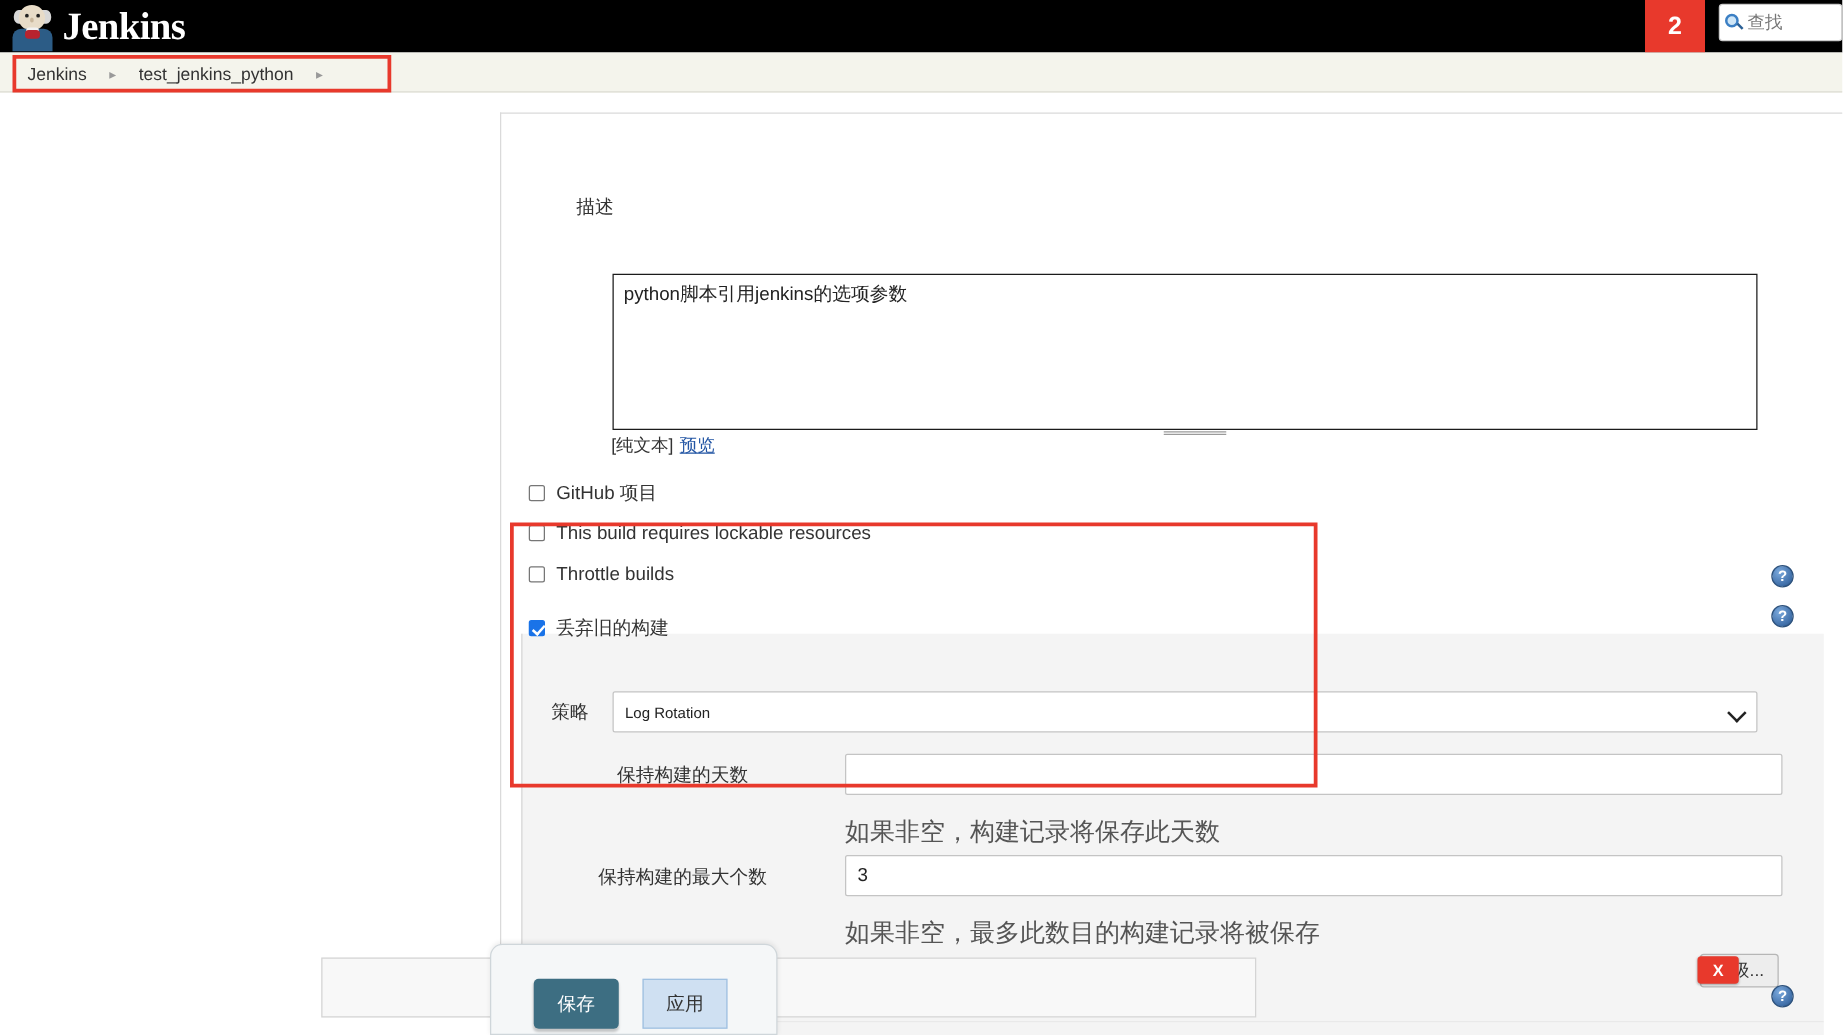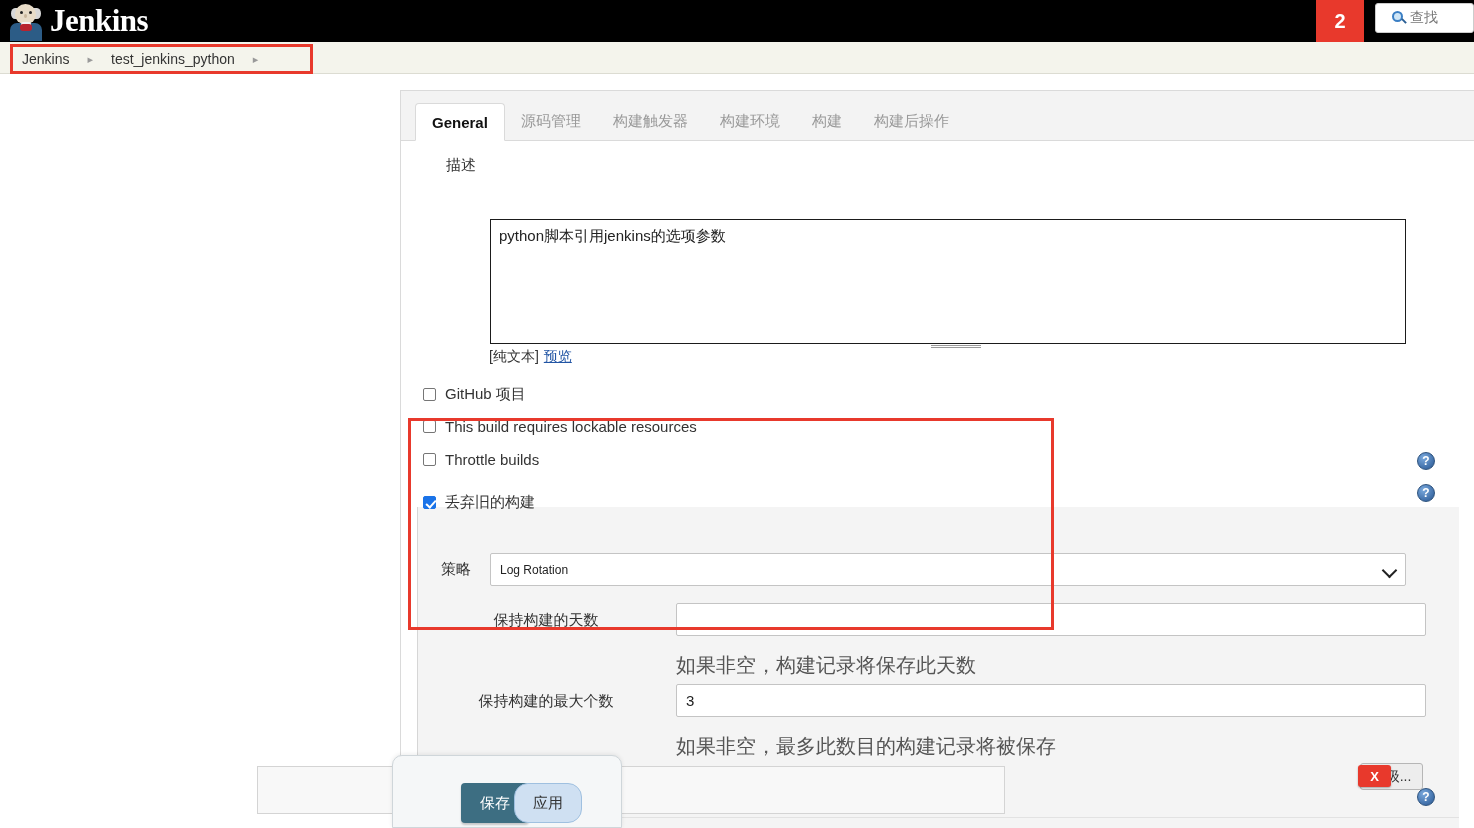--- a/index.html
+++ b/index.html
@@ -36,21 +36,21 @@
     font-size:31px; font-weight:bold; margin-left:6px; letter-spacing:-0.5px;
   }
   #badge {
     position:absolute; left:1316px; top:0; width:48px; height:42px;
     background:#e8392c; color:#fff; font-size:20px; font-weight:bold;
     display:flex; align-items:center; justify-content:center;
   }
   #search-box {
     position:absolute; left:1375px; top:3px; width:99px; height:30px;
     background:#fff; border:1px solid #ccc; border-radius:3px;
-    display:flex; align-items:center; padding-left:16px; gap:3px;
+    display:flex; align-items:center; padding-left:4px; gap:3px;
   }
   .mag { width:15px; height:15px; position:relative; flex:none; }
   .mag .lens { position:absolute; left:0; top:0; width:11px; height:11px; border:2px solid #3b7fc4; border-radius:50%; background:#cfe6f7; }
   .mag .stick { position:absolute; left:9px; top:9px; width:6px; height:2px; background:#2a5f94; transform:rotate(45deg); }
   #search-ph { color:#777; font-size:14px; }
 
   
   #crumbbar {
     position:absolute; left:0; top:42px; width:1474px; height:32px;
     background:#f4f4ec; border-bottom:1px solid #dcdcd2;
@@ -83,21 +83,21 @@
   }
   .tab.active {
     background:#fff; color:#111; font-weight:bold;
     border:1px solid #dadada; border-bottom:1px solid #fff;
     border-radius:4px 4px 0 0; margin-bottom:-1px;
   }
 
   
   #form { position:absolute; left:0; top:50px; width:1074px; height:688px; }
   #desc-label {
-    position:absolute; left:45px; top:15px; width:45px; 
+    position:absolute; left:45px; top:15px; width:45px; text-align:right;
     font-size:15px; color:#333;
   }
   #desc-ta {
     position:absolute; left:89px; top:78px; width:916px; height:125px;
     border:1px solid #1b1b1b; background:#fff; padding:6px 8px;
     font-family:"Liberation Sans","DejaVu Sans",sans-serif; font-size:15px;
     color:#222; resize:none; outline:none; line-height:1.35;
   }
   #desc-grip {
     position:absolute; left:530px; top:203px; width:50px; height:5px;
@@ -189,25 +189,25 @@
   
   #savebar {
     position:absolute; left:392px; top:755px; width:230px; height:73px;
     background:#f5f7f8; border:1px solid #cfd6da; border-radius:10px 10px 0 0;
     box-shadow:0 -1px 4px rgba(0,0,0,.08);
   }
   #btn-save {
     position:absolute; left:34px; top:27px; width:68px; height:40px;
     background:#3d6e82; color:#fff; border:none; border-radius:4px;
     font-family:"Liberation Sans","DejaVu Sans",sans-serif; font-size:15px;
-    cursor:pointer; box-shadow:0 2px 2px rgba(0,0,0,.2);margin-left:34px;
+    cursor:pointer; box-shadow:0 2px 2px rgba(0,0,0,.2);
   }
   #btn-apply {
     position:absolute; left:121px; top:27px; width:68px; height:40px;
-    background:#cfe0f2; color:#333; border:1px solid #9fc0e0; border-radius:14px;
+    background:#cfe0f2; color:#333; border:1px solid #9fc0e0; border-radius:0;
     font-family:"Liberation Sans","DejaVu Sans",sans-serif; font-size:15px;
     cursor:pointer;
   }
 </style>
 </head>
 <body>
 
 <div id="topbar">
   <div id="logo-wrap">
     <div class="butler">
@@ -237,28 +237,20 @@
 <div id="crumbs">
   <span class="crumb">Jenkins</span>
   <span class="crumb-sep">▸</span>
   <span class="crumb">test_jenkins_python</span>
   <span class="crumb-sep">▸</span>
 </div>
 <div id="crumb-hl" class=""></div>
 
 <div id="panel">
 
-  <div id="tabbar">
-    <div class="tab active">General</div>
-    <div class="tab">源码管理</div>
-    <div class="tab">构建触发器</div>
-    <div class="tab">构建环境</div>
-    <div class="tab">构建</div>
-    <div class="tab">构建后操作</div>
-  </div>
 
   <div id="form">
 
     <div id="desc-label">描述</div>
     <textarea id="desc-ta" placeholder="" style="">python脚本引用jenkins的选项参数</textarea>
     <div id="desc-grip">
         <i></i>
         <i></i>
       </div>
     <div id="plain-row">

